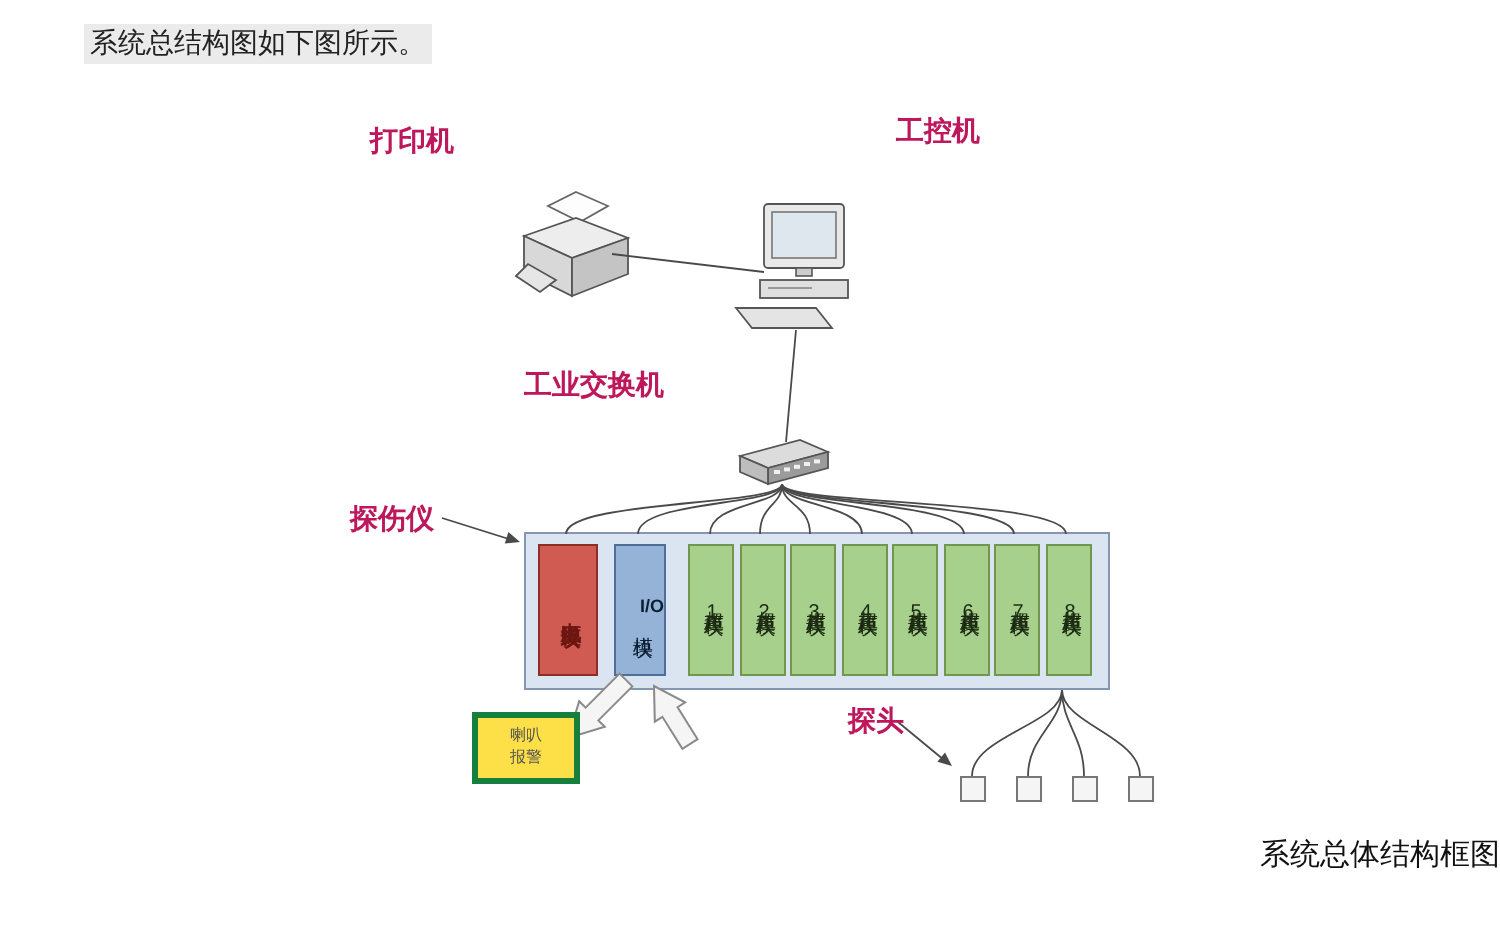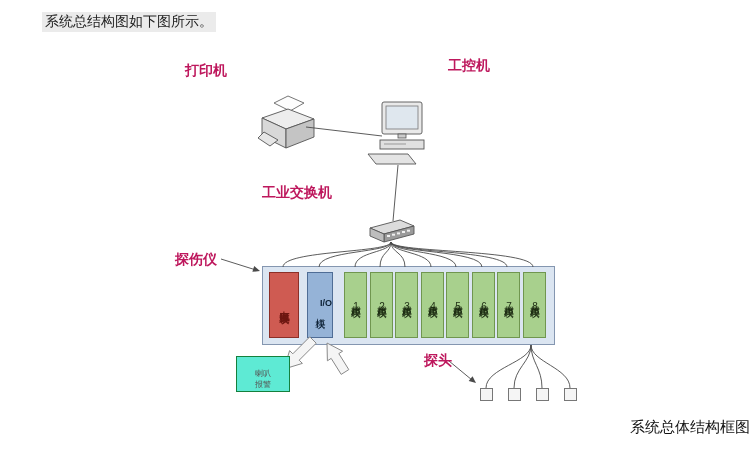--- a/index.html
+++ b/index.html
@@ -22,22 +22,22 @@
   .module { position:absolute; top:5px; height:66px; border:1px solid #555;
             display:flex; align-items:center; justify-content:center; }
   .vtext { writing-mode:vertical-lr; text-orientation:upright; font-size:10px;
            line-height:1; letter-spacing:1px; }
   .power { left:6px; width:30px; background:#cf5b52; border-color:#8c2f27;
            color:#6e1711; font-weight:bold; }
   .io { left:44px; width:26px; background:#95b3d7; border-color:#4f6d96;
         color:#0b1f33; flex-direction:column; gap:2px; }
   .io-top { font-size:9px; font-weight:bold;margin-left:12px; }
   .green { width:23px; background:#a8d08d; border-color:#70964f; color:#1c2b12; }
-  .small-box { position:absolute; background:#5eead4; border:1px solid #15803d;
-               display:flex; align-items:flex-end; justify-content:center;
+  .small-box { position:absolute; background:#fde047; border:3px solid #15803d;
+               display:flex; align-items:center; justify-content:center;
                text-align:center; font-size:8px; color:#555; line-height:1.35; }
   .alarm { left:236px; top:356px; width:54px; height:36px; }
   .alarm span { display:inline-block; width:18px; }
   .encoder { left:336px; top:362px; width:58px; height:32px; }
   .encoder span { display:inline-block; width:26px; }
   .probe-square { position:absolute; top:388px; width:13px; height:13px;
                   background:#f5f5f5; border:1px solid #777; }
   svg.overlay { position:absolute; left:0; top:0; pointer-events:none; }
 </style>
 </head>

